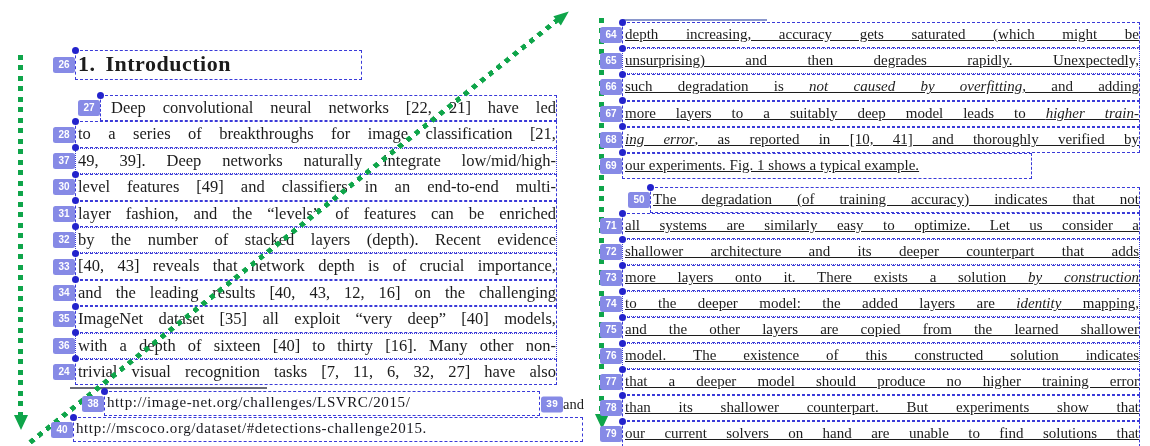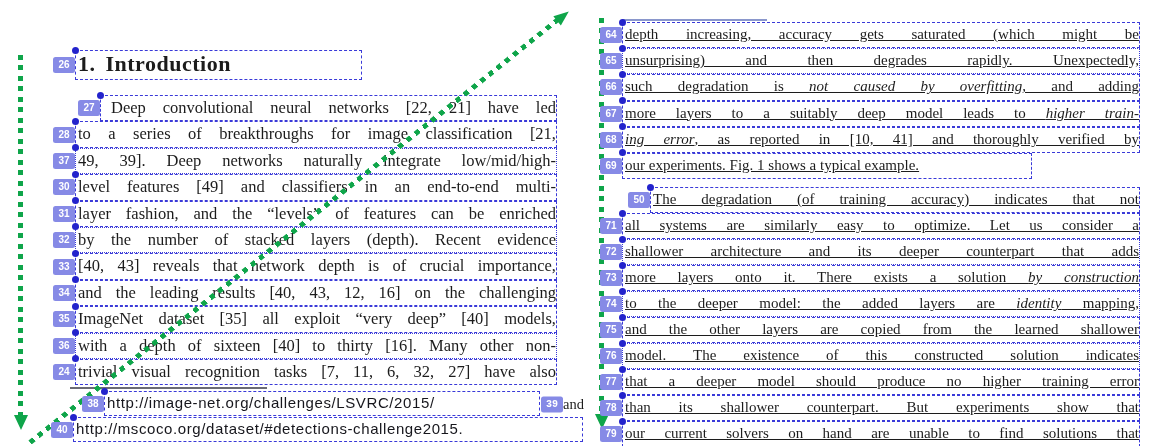--- a/index.html
+++ b/index.html
@@ -35,21 +35,21 @@
   .badge{position:absolute;left:-23px;top:50%;transform:translateY(-50%);
          min-width:22px;height:16px;line-height:16px;text-align:center;
          background:var(--badge);color:#fff;font-family:"Liberation Sans",sans-serif;
          font-size:10px;font-weight:bold;border-radius:2.5px;padding:0 2px;z-index:3;}
   .corner-dot{position:absolute;left:-4px;top:-4.5px;width:7px;height:7px;border-radius:50%;
          background:var(--dot);z-index:4;}
 
   
   .fn-38{position:absolute;left:104px;top:391px;width:436px;height:25px;}
   .fn-40{position:absolute;left:73px;top:417px;width:510px;height:25px;}
-  .mono .line-text{font-family:Liberation Sans, sans-serif;font-size:15px;line-height:21px;
+  .mono .line-text{font-family:Liberation Serif, serif;font-size:15px;line-height:21px;
          letter-spacing:0.6px;color:var(--mono-ink);}
   .suffix{position:absolute;right:-45px;top:50%;transform:translateY(-50%);white-space:nowrap;z-index:5;}
   .suffix .badge{position:static;display:inline-block;transform:none;vertical-align:middle;font-family:Liberation Mono, monospace;}
   .suffix .sfx-text{font-family:"Liberation Serif",serif;font-size:14.5px;vertical-align:middle;}
 
   
   #heading-row{position:absolute;left:75px;top:50px;width:287px;height:30px;
          border:1.5px dashed var(--box);}
   #heading-row .line-text{font-size:22px;font-weight:bold;line-height:25px;letter-spacing:0.5px;
          word-spacing:4px;white-space:nowrap;}

